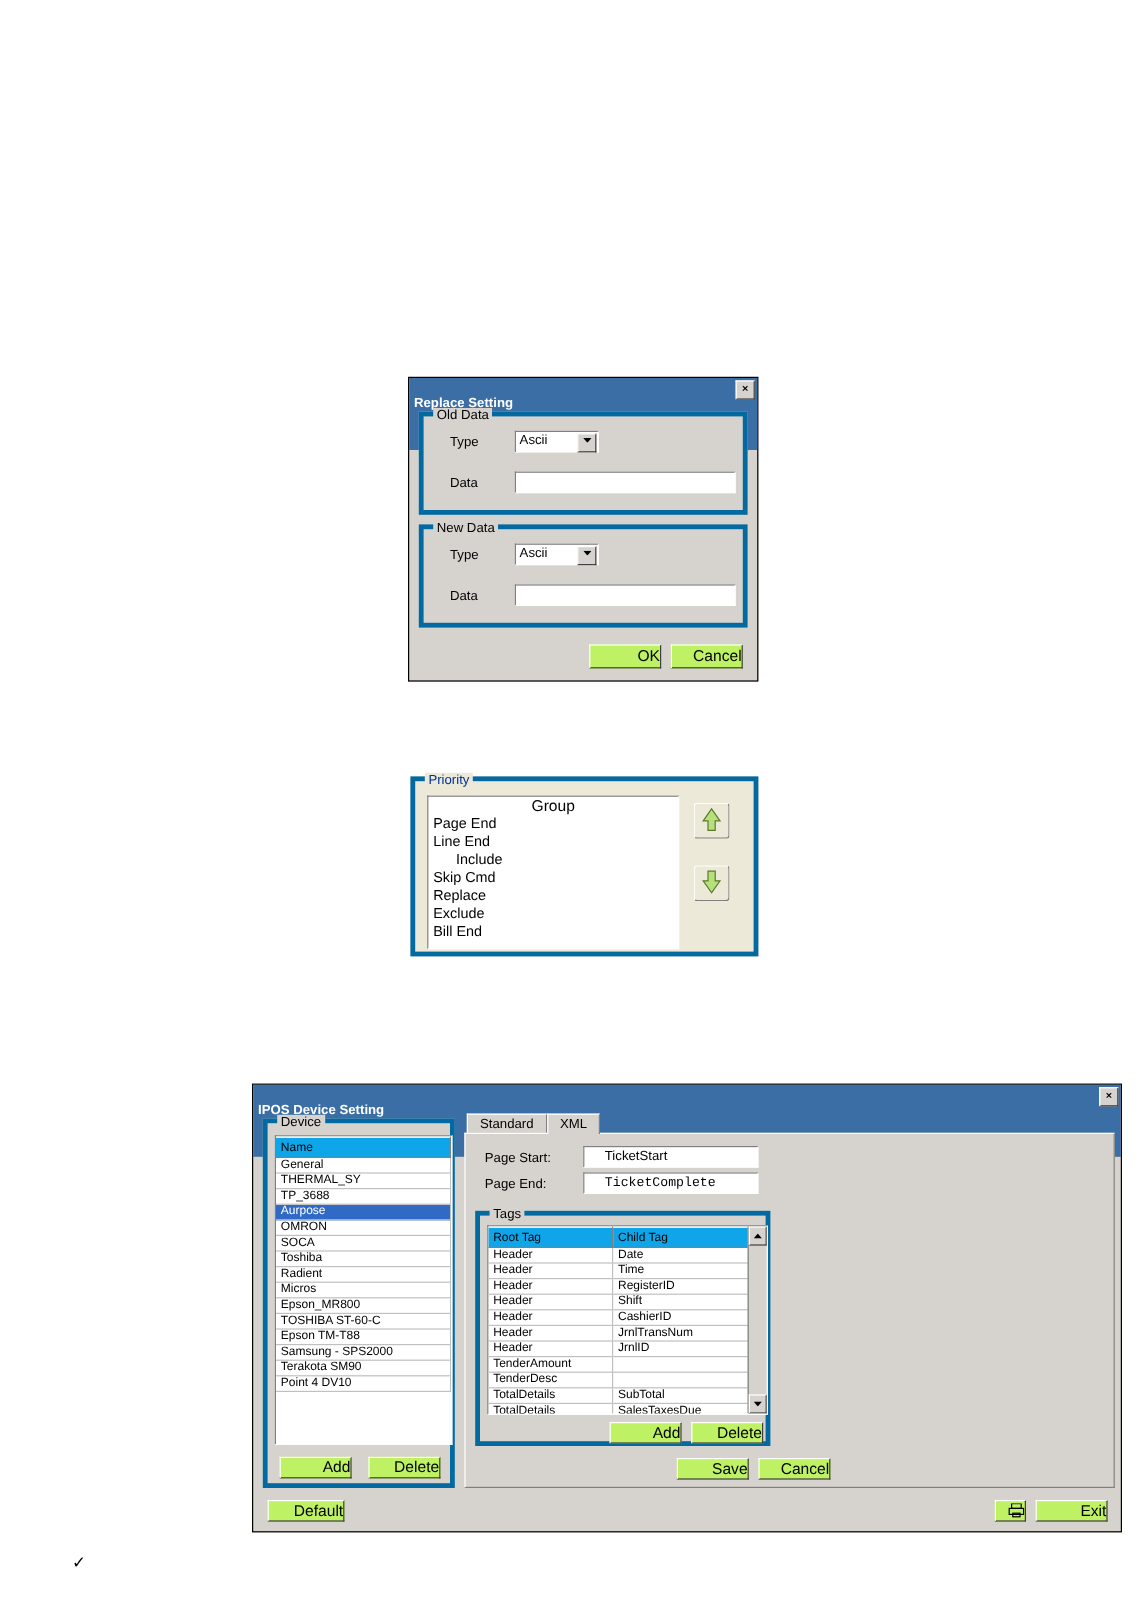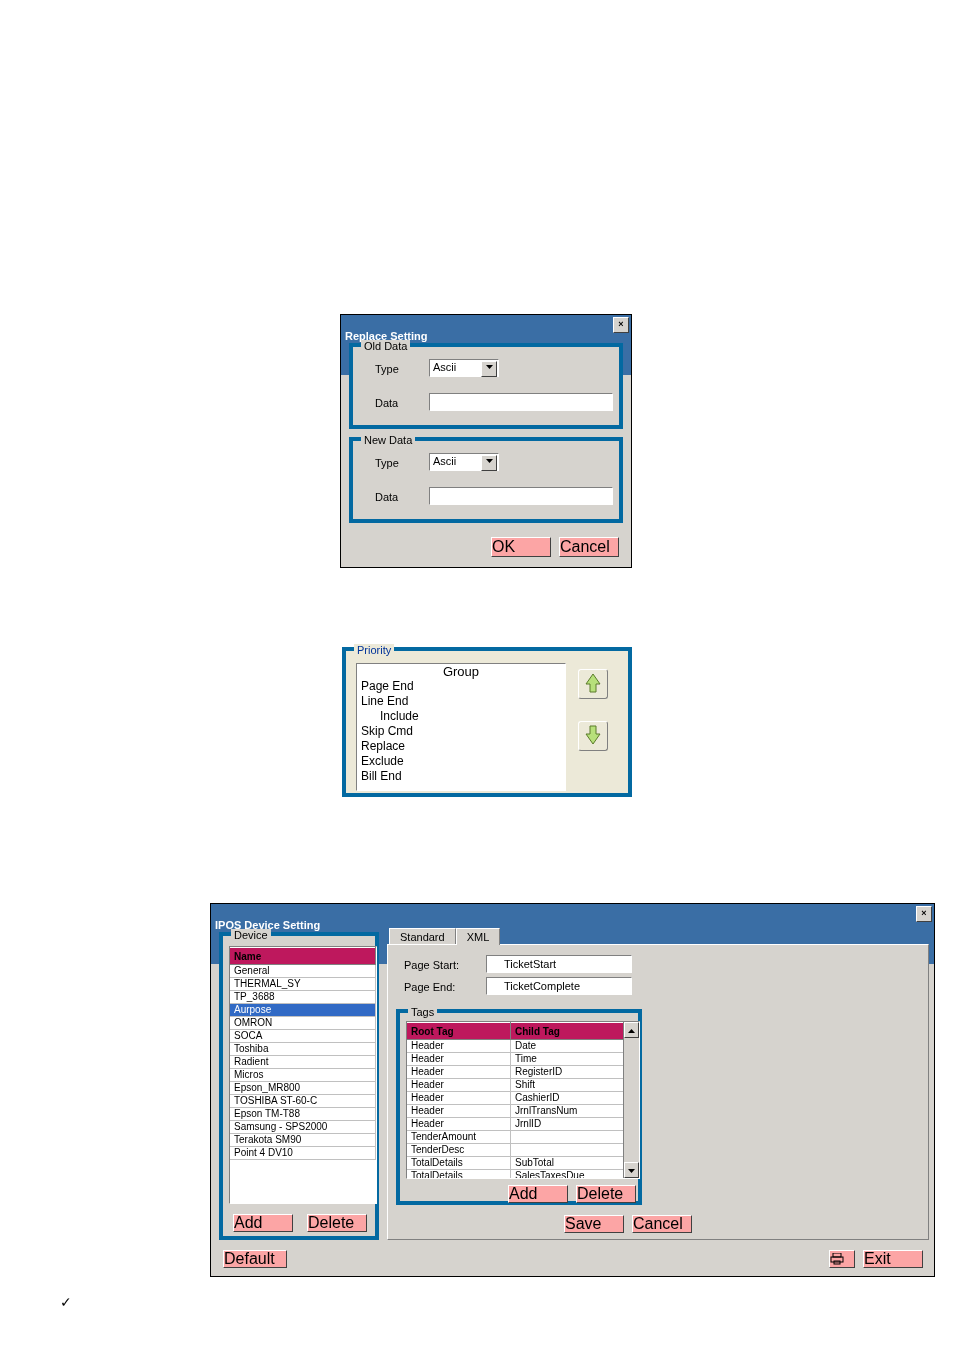--- a/index.html
+++ b/index.html
@@ -13,31 +13,31 @@
   .fieldset{border:4px solid #0369a1;position:absolute;box-sizing:border-box;background:#d6d3ce}
   .fieldset.light{background:#ece9d8}
   .legend{position:absolute;top:-7px;left:8px;padding:0 3px;font-size:11px}
   .legend.blue{color:#003399}
   .lbl{position:absolute;font-size:11px}
   .inp{position:absolute;background:#fff;border-top:1px solid #808080;border-left:1px solid #808080;border-right:1px solid #fff;border-bottom:1px solid #fff;height:18px;box-sizing:border-box;padding:1px 17px;font-size:11px}
   .sel{position:absolute;background:#fff;border-top:1px solid #808080;border-left:1px solid #808080;border-right:1px solid #fff;border-bottom:1px solid #fff;height:18px;box-sizing:border-box}
   .sel .seltxt{position:absolute;left:3px;top:1px;font-size:11px}
   .sel .selbtn{position:absolute;right:1px;top:1px;width:14px;height:14px;background:#d6d3ce;border-top:1px solid #fff;border-left:1px solid #fff;border-right:1px solid #404040;border-bottom:1px solid #404040}
   .sel .selbtn svg{display:block;margin:3px auto 0}
-  .btn{position:absolute;background:#fca5a5;border-top:1px solid #fff;border-left:1px solid #fff;border-right:1px solid #404040;border-bottom:1px solid #404040;text-align:left;font-size:16px;box-sizing:border-box}
+  .btn{position:absolute;background:#bef264;border-top:1px solid #fff;border-left:1px solid #fff;border-right:1px solid #404040;border-bottom:1px solid #404040;text-align:right;font-size:13px;box-sizing:border-box}
   .listbox{position:absolute;background:#fff;border-top:1px solid #808080;border-left:1px solid #808080;border-right:1px solid #fff;border-bottom:1px solid #fff;box-sizing:border-box;overflow:hidden}
   .listbox .item{padding:0 4px;height:13px;line-height:13px;font-size:11px;white-space:nowrap}
   .arrowbtn{position:absolute;width:28px;height:28px;background:#ece9d8;border-top:1px solid #fff;border-left:1px solid #fff;border-right:1px solid #808080;border-bottom:1px solid #808080;border-radius:3px;text-align:center}
   .tabhdr{position:absolute;font-size:11px}
   .tabhdr .tab{display:inline-block;padding:2px 10px;border-top:1px solid #fff;border-left:1px solid #fff;border-right:1px solid #808080;background:#d6d3ce;position:relative}
   .tabhdr .tab.active{background:#d6d3ce;z-index:2}
   .tabpage{position:absolute;background:#d6d3ce;border-top:1px solid #fff;border-left:1px solid #fff;border-right:1px solid #808080;border-bottom:1px solid #808080;box-sizing:border-box}
   .grid{position:absolute;background:#fff;border-top:1px solid #808080;border-left:1px solid #808080;border-right:1px solid #fff;border-bottom:1px solid #fff;box-sizing:border-box;overflow:hidden}
   .grid table{border-collapse:collapse;width:100%;font-size:10px}
-  .grid th{background:#be185d;border-right:1px solid #808080;border-bottom:1px solid #808080;border-top:1px solid #fff;text-align:left;padding:1px 4px;font-weight:bold;height:14px}
+  .grid th{background:#0ea5e9;border-right:1px solid #808080;border-bottom:1px solid #808080;border-top:1px solid #fff;text-align:left;padding:1px 4px;font-weight:normal;height:14px}
   .grid td{border-right:1px solid #c0c0c0;border-bottom:1px solid #c0c0c0;padding:0 4px;height:12px;line-height:12px;white-space:nowrap}
   .vscroll{position:absolute;right:0;width:15px;background:#d6d3ce;border-left:1px solid #808080}
   .vscroll .sb{position:absolute;left:0;width:13px;height:14px;background:#d6d3ce;border-top:1px solid #fff;border-left:1px solid #fff;border-right:1px solid #404040;border-bottom:1px solid #404040;text-align:center}
   .check{position:absolute;font-size:14px}
 </style>
 </head>
 <body>
 
 <div class="win" style="left:340px;top:314px;width:290px;height:252px">
   <div class="titlebar title-blue">
@@ -172,21 +172,21 @@
   </div>
 
   <div class="tabhdr" style="left:178px;top:24px">
     <span class="tab">Standard</span><span class="tab active">XML</span>
   </div>
   <div class="tabpage" style="left:176px;top:40px;width:542px;height:296px">
 
     <span class="lbl" style="left:16px;top:14px">Page Start:</span>
     <input class="inp" style="left: 98px; top: 10px; width: 146px;" value="TicketStart">
     <span class="lbl" style="left:16px;top:36px">Page End:</span>
-    <input class="inp" style="left: 98px; top: 32px; width: 146px;" value="TicketComplete">
+    <input class="inp" style="left: 98px; top: 32px; width: 146px; font-family: Liberation Mono, monospace;" value="TicketComplete">
 
     <div class="fieldset" style="left:8px;top:64px;width:246px;height:196px">
       <span class="legend" style="background:#d6d3ce">Tags</span>
       <div class="grid" style="left:6px;top:8px;width:234px;height:158px">
         <table id="tags-table" style="width:218px">
             <thead>
               <tr>
           <th style="width:95px">Root Tag</th>
           <th>Child Tag</th>
         </tr>

